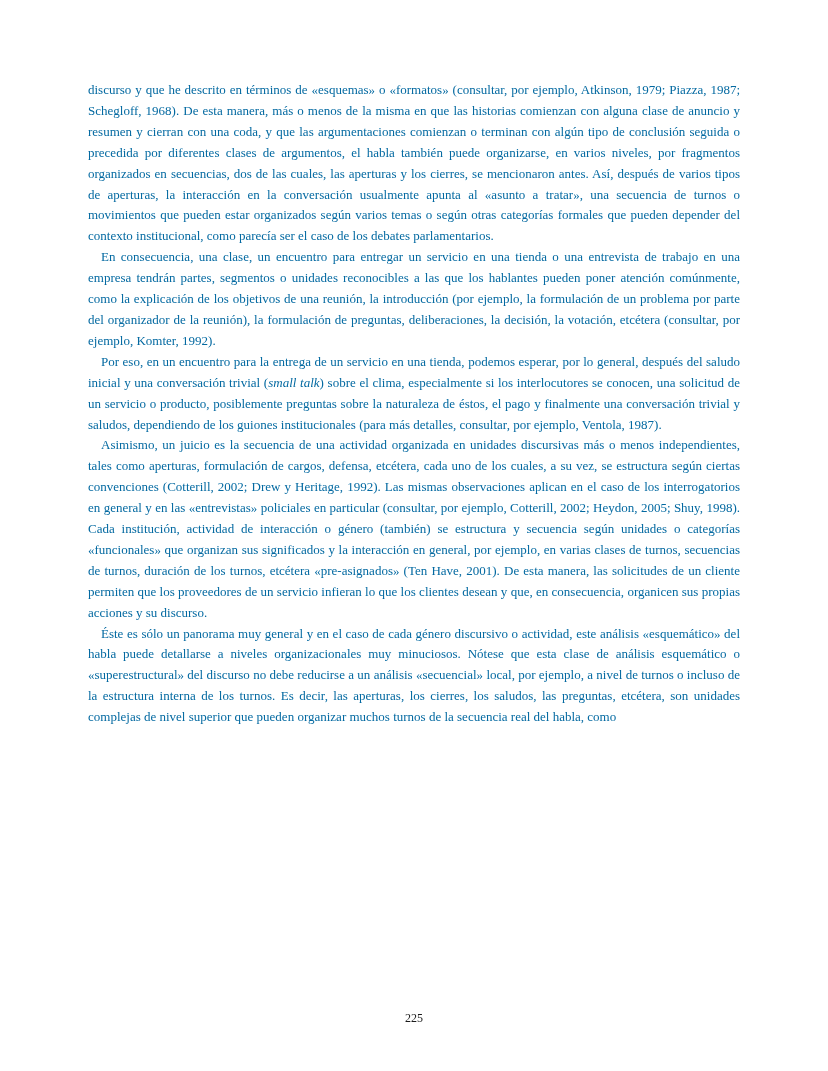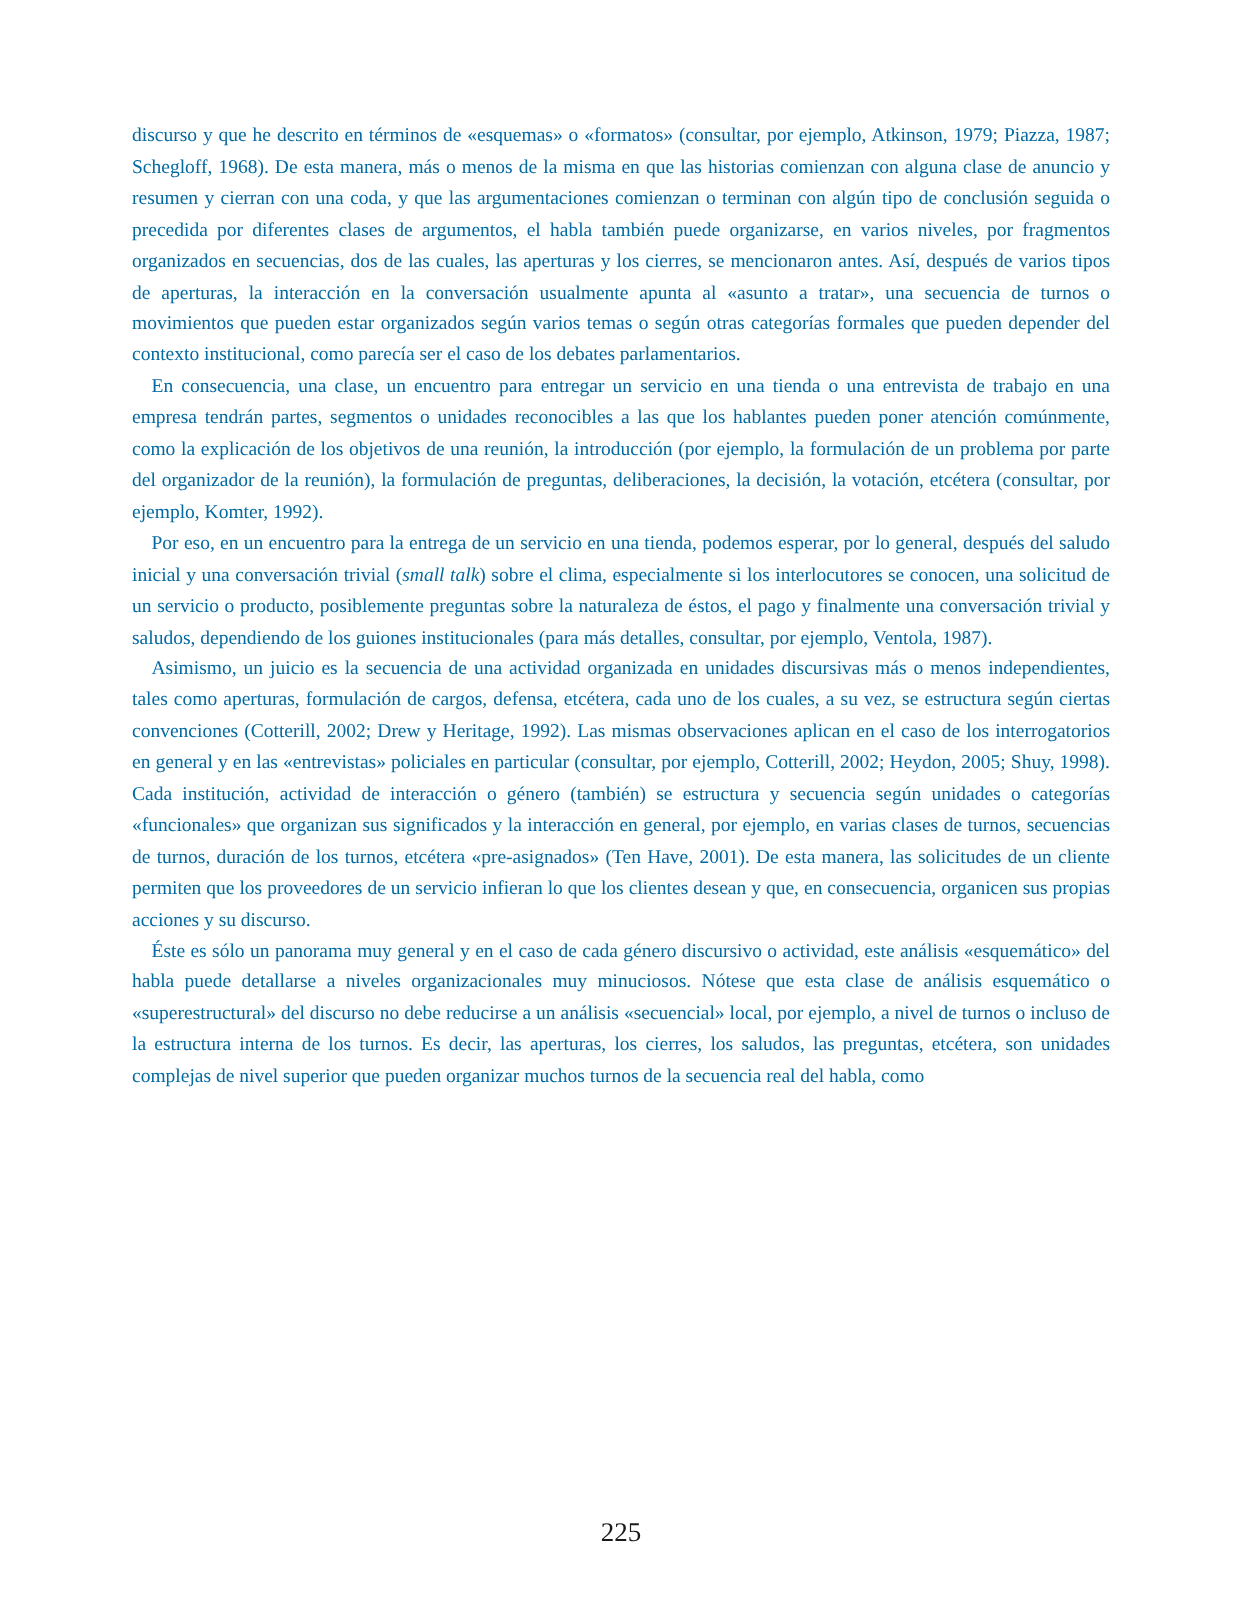--- a/index.html
+++ b/index.html
@@ -17,21 +17,21 @@
     }
     .para { margin: 0; text-indent: 0; }
     .para.indent { text-indent: 13px; }
     .page-number {
       position: absolute;
       left: 0;
       width: 828px;
       top: 1011px;
       text-align: center;
       font-family: "Liberation Serif", serif;
-      font-size: 18px;
+      font-size: 12px;
       color: #1a1a1a;
     }
     em { }
   </style>
 </head>
 <body>
 
 <div class="page">
   <p class="para">
     <span>discurso y que he descrito en términos de «esquemas» o «formatos» (consultar, por ejemplo, Atkinson, 1979; Piazza, 1987; Schegloff, 1968). De esta manera, más o menos de la misma en que las historias comienzan con alguna clase de anuncio y resumen y cierran con una coda, y que las argumentaciones comienzan o terminan con algún tipo de conclusión seguida o precedida por diferentes clases de argumentos, el habla también puede organizarse, en varios niveles, por fragmentos organizados en secuencias, dos de las cuales, las aperturas y los cierres, se mencionaron antes. Así, después de varios tipos de aperturas, la interacción en la conversación usualmente apunta al «asunto a tratar», una secuencia de turnos o movimientos que pueden estar organizados según varios temas o según otras categorías formales que pueden depender del contexto institucional, como parecía ser el caso de los debates parlamentarios.</span>

